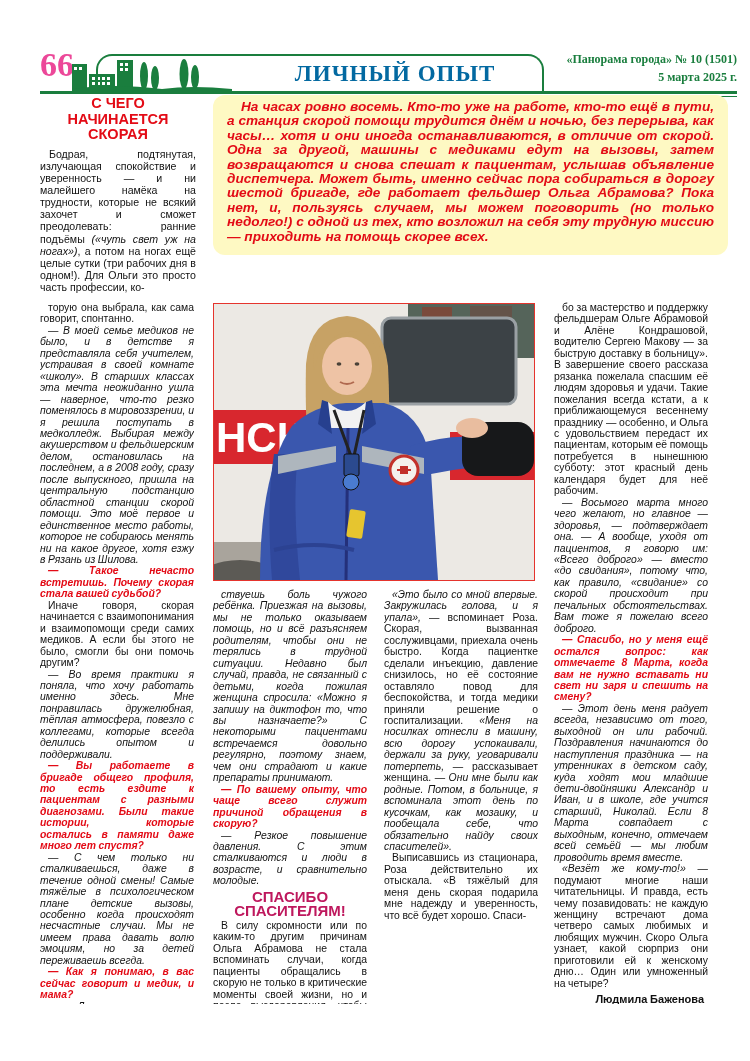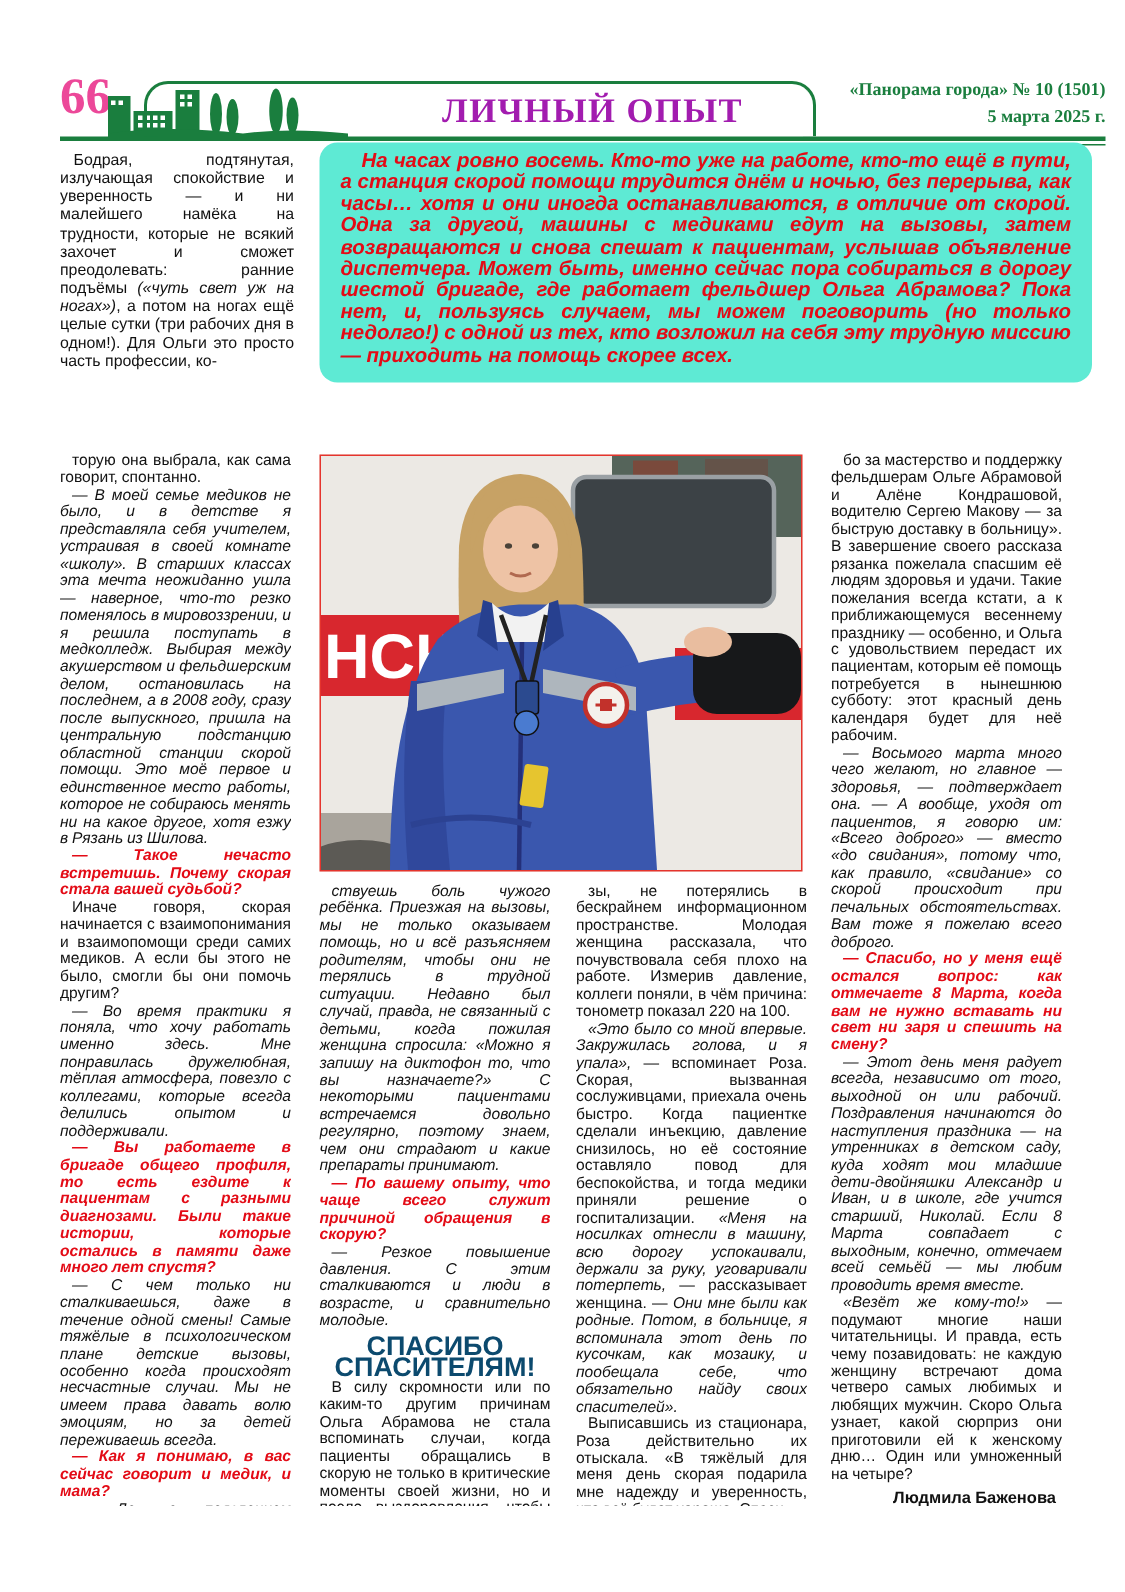--- a/index.html
+++ b/index.html
@@ -7,34 +7,34 @@
         font-family:"Liberation Sans",sans-serif;color:#111;}
 
   
   .page-num{position:absolute;left:40px;top:48px;font-family:"Liberation Serif",serif;
             font-weight:bold;font-size:34px;color:#ec4899;line-height:1;}
   .cityscape{position:absolute;left:72px;top:58px;}
   .section-tab{position:absolute;left:96px;top:54px;width:448px;height:37px;
                border:2px solid #1a7e3e;border-bottom:none;border-radius:16px 16px 0 0;
                display:flex;align-items:center;justify-content:center;padding-left:150px;box-sizing:border-box;}
   .section-title{font-family:"Liberation Serif",serif;font-weight:bold;font-size:23px;
-                 letter-spacing:1px;color:#a21caf;}
+                 letter-spacing:1px;color:#0369a1;}
   .issue{position:absolute;right:13px;top:50px;text-align:right;color:#1a7e3e;
          font-family:"Liberation Serif",serif;font-weight:bold;font-size:12px;line-height:18px;}
   .hrule{position:absolute;left:40px;right:13px;top:91px;height:2.5px;background:#1a7e3e;}
   .hrule2{position:absolute;left:548px;right:13px;top:96px;height:1.3px;background:#1a7e3e;}
 
   
   .kicker{position:absolute;left:40px;top:96px;width:156px;}
   .kicker-head{color:#e30b16;font-weight:bold;font-size:14.5px;line-height:15.5px;text-align:center;}
   .kicker-body{margin-top:5px;font-size:10.6px;line-height:12.15px;text-align:justify;}
   .kicker-body .para{text-indent:9px;margin:0;}
 
   
-  .lead-box{position:absolute;left:213px;top:95px;width:515px;height:160px;background:#5eead4;
+  .lead-box{position:absolute;left:213px;top:95px;width:515px;height:160px;background:#fef9c3;
             border-radius:12px;box-sizing:border-box;padding:5px 14px;}
   .lead-text{color:#e30b16;font-weight:bold;font-style:italic;font-size:13.6px;line-height:14.4px;
              text-align:justify;text-indent:14px;}
 
   
   .headline{position:absolute;left:40px;top:254px;width:688px;height:46px;text-align:center;
             white-space:nowrap;}
   .headline span{display:inline-block;transform:scaleX(0.68);transform-origin:50% 50%;
                  font-size:41px;font-weight:bold;color:#e30b16;letter-spacing:-0.5px;line-height:46px;}
 
@@ -45,22 +45,22 @@
   
   .col{position:absolute;width:154px;font-size:10.4px;line-height:11.45px;text-align:justify;
        overflow:hidden;word-spacing:-0.3px;}
   .col .para{margin:0;text-indent:8px;}
   .col1{left:40px;top:302px;height:702px;}
   .col2{left:213px;top:589px;height:415px;}
   .col3{left:384px;top:589px;height:415px;}
   .col4{left:554px;top:302px;height:702px;}
   .para.it{font-style:italic;}
   .para.q{color:#e30b16;font-weight:bold;font-style:italic;}
-  .para.subhead{color:#0c4a6e;font-weight:bold;font-style:normal;text-align:center;text-indent:0;
-                font-size:18px;line-height:14px;margin:3px 0 2px;}
+  .para.subhead{color:#be185d;font-weight:bold;font-style:normal;text-align:center;text-indent:0;
+                font-size:15px;line-height:14px;margin:3px 0 2px;}
   .para.byline{font-weight:bold;text-align:right;text-indent:0;margin-top:5px;padding-right:4px;
                font-size:11px;}
   span.it{font-style:italic;}
 </style>
 </head>
 <body>
 
 <div id="page">
 
   <div class="page-num">66</div>
@@ -102,20 +102,24 @@
 
   <div class="issue">
     <div>«Панорама города» № 10 (1501)</div>
     <div>5 марта 2025 г.</div>
   </div>
 
   <div class="hrule"></div>
   <div class="hrule2"></div>
 
   <div class="kicker">
+    <div class="kicker-head">
+      <div>С ЧЕГО</div>
+      <div>НАЧИНАЕТСЯ СКОРАЯ</div>
+    </div>
     <div class="kicker-body">
         <p class="para rm"><span>Бодрая, подтянутая, излучающая спокойствие и уверенность — и ни малейшего намёка на трудности, которые не всякий захочет и сможет преодолевать: ранние подъёмы </span><span class="it">(«чуть свет уж на ногах»)</span><span>, а потом на ногах ещё целые сутки (три рабочих дня в одном!). Для Ольги это просто часть профессии, ко-</span></p>
       </div>
   </div>
 
   <div class="lead-box">
     <div class="lead-text">На часах ровно восемь. Кто-то уже на работе, кто-то ещё в пути, а станция скорой помощи трудится днём и ночью, без перерыва, как часы… хотя и они иногда останавливаются, в отличие от скорой. Одна за другой, машины с медиками едут на вызовы, затем возвращаются и снова спешат к пациентам, услышав объявление диспетчера. Может быть, именно сейчас пора собираться в дорогу шестой бригаде, где работает фельдшер Ольга Абрамова? Пока нет, и, пользуясь случаем, мы можем поговорить (но только недолго!) с одной из тех, кто возложил на себя эту трудную миссию — приходить на помощь скорее всех.</div>
   </div>
 
 
@@ -178,21 +182,20 @@
       <p class="para it"><span>— Да, с появлением собственных детей острее чув-</span></p>
     </div>
   <div class="col col2" lang="ru">
       <p class="para it"><span>ствуешь боль чужого ребёнка. Приезжая на вызовы, мы не только оказываем помощь, но и всё разъясняем родителям, чтобы они не терялись в трудной ситуации. Недавно был случай, правда, не связанный с детьми, когда пожилая женщина спросила: «Можно я запишу на диктофон то, что вы назначаете?» С некоторыми пациентами встречаемся довольно регулярно, поэтому знаем, чем они страдают и какие препараты принимают.</span></p>
       <p class="para q"><span>— По вашему опыту, что чаще всего служит причиной обращения в скорую?</span></p>
       <p class="para it"><span>— Резкое повышение давления. С этим сталкиваются и люди в возрасте, и сравнительно молодые.</span></p>
       <p class="para subhead"><span>СПАСИБО СПАСИТЕЛЯМ!</span></p>
       <p class="para rm"><span>В силу скромности или по каким-то другим причинам Ольга Абрамова не стала вспоминать случаи, когда пациенты обращались в скорую не только в критические моменты своей жизни, но и после выздоровления, чтобы поблагодарить тех, кто их спас. Однако эти волнующие истории, в том числе жительницы областного центра Ро-</span></p>
     </div>
   <div class="col col3" lang="ru">
-      <p class="para rm"><span>зы, не потерялись в бескрайнем информационном пространстве. Молодая женщина рассказала, что почувствовала себя плохо на работе. Измерив давление, коллеги поняли, в чём причина: тонометр показал 220 на 100.</span></p>
       <p class="para rm"><span class="it">«Это было со мной впервые. Закружилась голова, и я упала», </span><span>— вспоминает Роза. Скорая, вызванная сослуживцами, приехала очень быстро. Когда пациентке сделали инъекцию, давление снизилось, но её состояние оставляло повод для беспокойства, и тогда медики приняли решение о госпитализации. </span><span class="it">«Меня на носилках отнесли в машину, всю дорогу успокаивали, держали за руку, уговаривали потерпеть, </span><span>— рассказывает женщина. — </span><span class="it">Они мне были как родные. Потом, в больнице, я вспоминала этот день по кусочкам, как мозаику, и пообещала себе, что обязательно найду своих спасителей».</span></p>
       <p class="para rm"><span>Выписавшись из стационара, Роза действительно их отыскала. «В тяжёлый для меня день скорая подарила мне надежду и уверенность, что всё будет хорошо. Спаси-</span></p>
     </div>
   <div class="col col4" lang="ru">
       <p class="para rm"><span>бо за мастерство и поддержку фельдшерам Ольге Абрамовой и Алёне Кондрашовой, водителю Сергею Макову — за быструю доставку в больницу». В завершение своего рассказа рязанка пожелала спасшим её людям здоровья и удачи. Такие пожелания всегда кстати, а к приближающемуся весеннему празднику — особенно, и Ольга с удовольствием передаст их пациентам, которым её помощь потребуется в нынешнюю субботу: этот красный день календаря будет для неё рабочим.</span></p>
       <p class="para it"><span>— Восьмого марта много чего желают, но главное — здоровья, — подтверждает она. — А вообще, уходя от пациентов, я говорю им: «Всего доброго» — вместо «до свидания», потому что, как правило, «свидание» со скорой происходит при печальных обстоятельствах. Вам тоже я пожелаю всего доброго.</span></p>
       <p class="para q"><span>— Спасибо, но у меня ещё остался вопрос: как отмечаете 8 Марта, когда вам не нужно вставать ни свет ни заря и спешить на смену?</span></p>
       <p class="para it"><span>— Этот день меня радует всегда, независимо от того, выходной он или рабочий. Поздравления начинаются до наступления праздника — на утренниках в детском саду, куда ходят мои младшие дети-двойняшки Александр и Иван, и в школе, где учится старший, Николай. Если 8 Марта совпадает с выходным, конечно, отмечаем всей семьёй — мы любим проводить время вместе.</span></p>
       <p class="para rm"><span class="it">«Везёт же кому-то!» </span><span>— подумают многие наши читательницы. И правда, есть чему позавидовать: не каждую женщину встречают дома четверо самых любимых и любящих мужчин. Скоро Ольга узнает, какой сюрприз они приготовили ей к женскому дню… Один или умноженный на четыре?</span></p>
       <p class="para byline"><span>Людмила Баженова</span></p>

